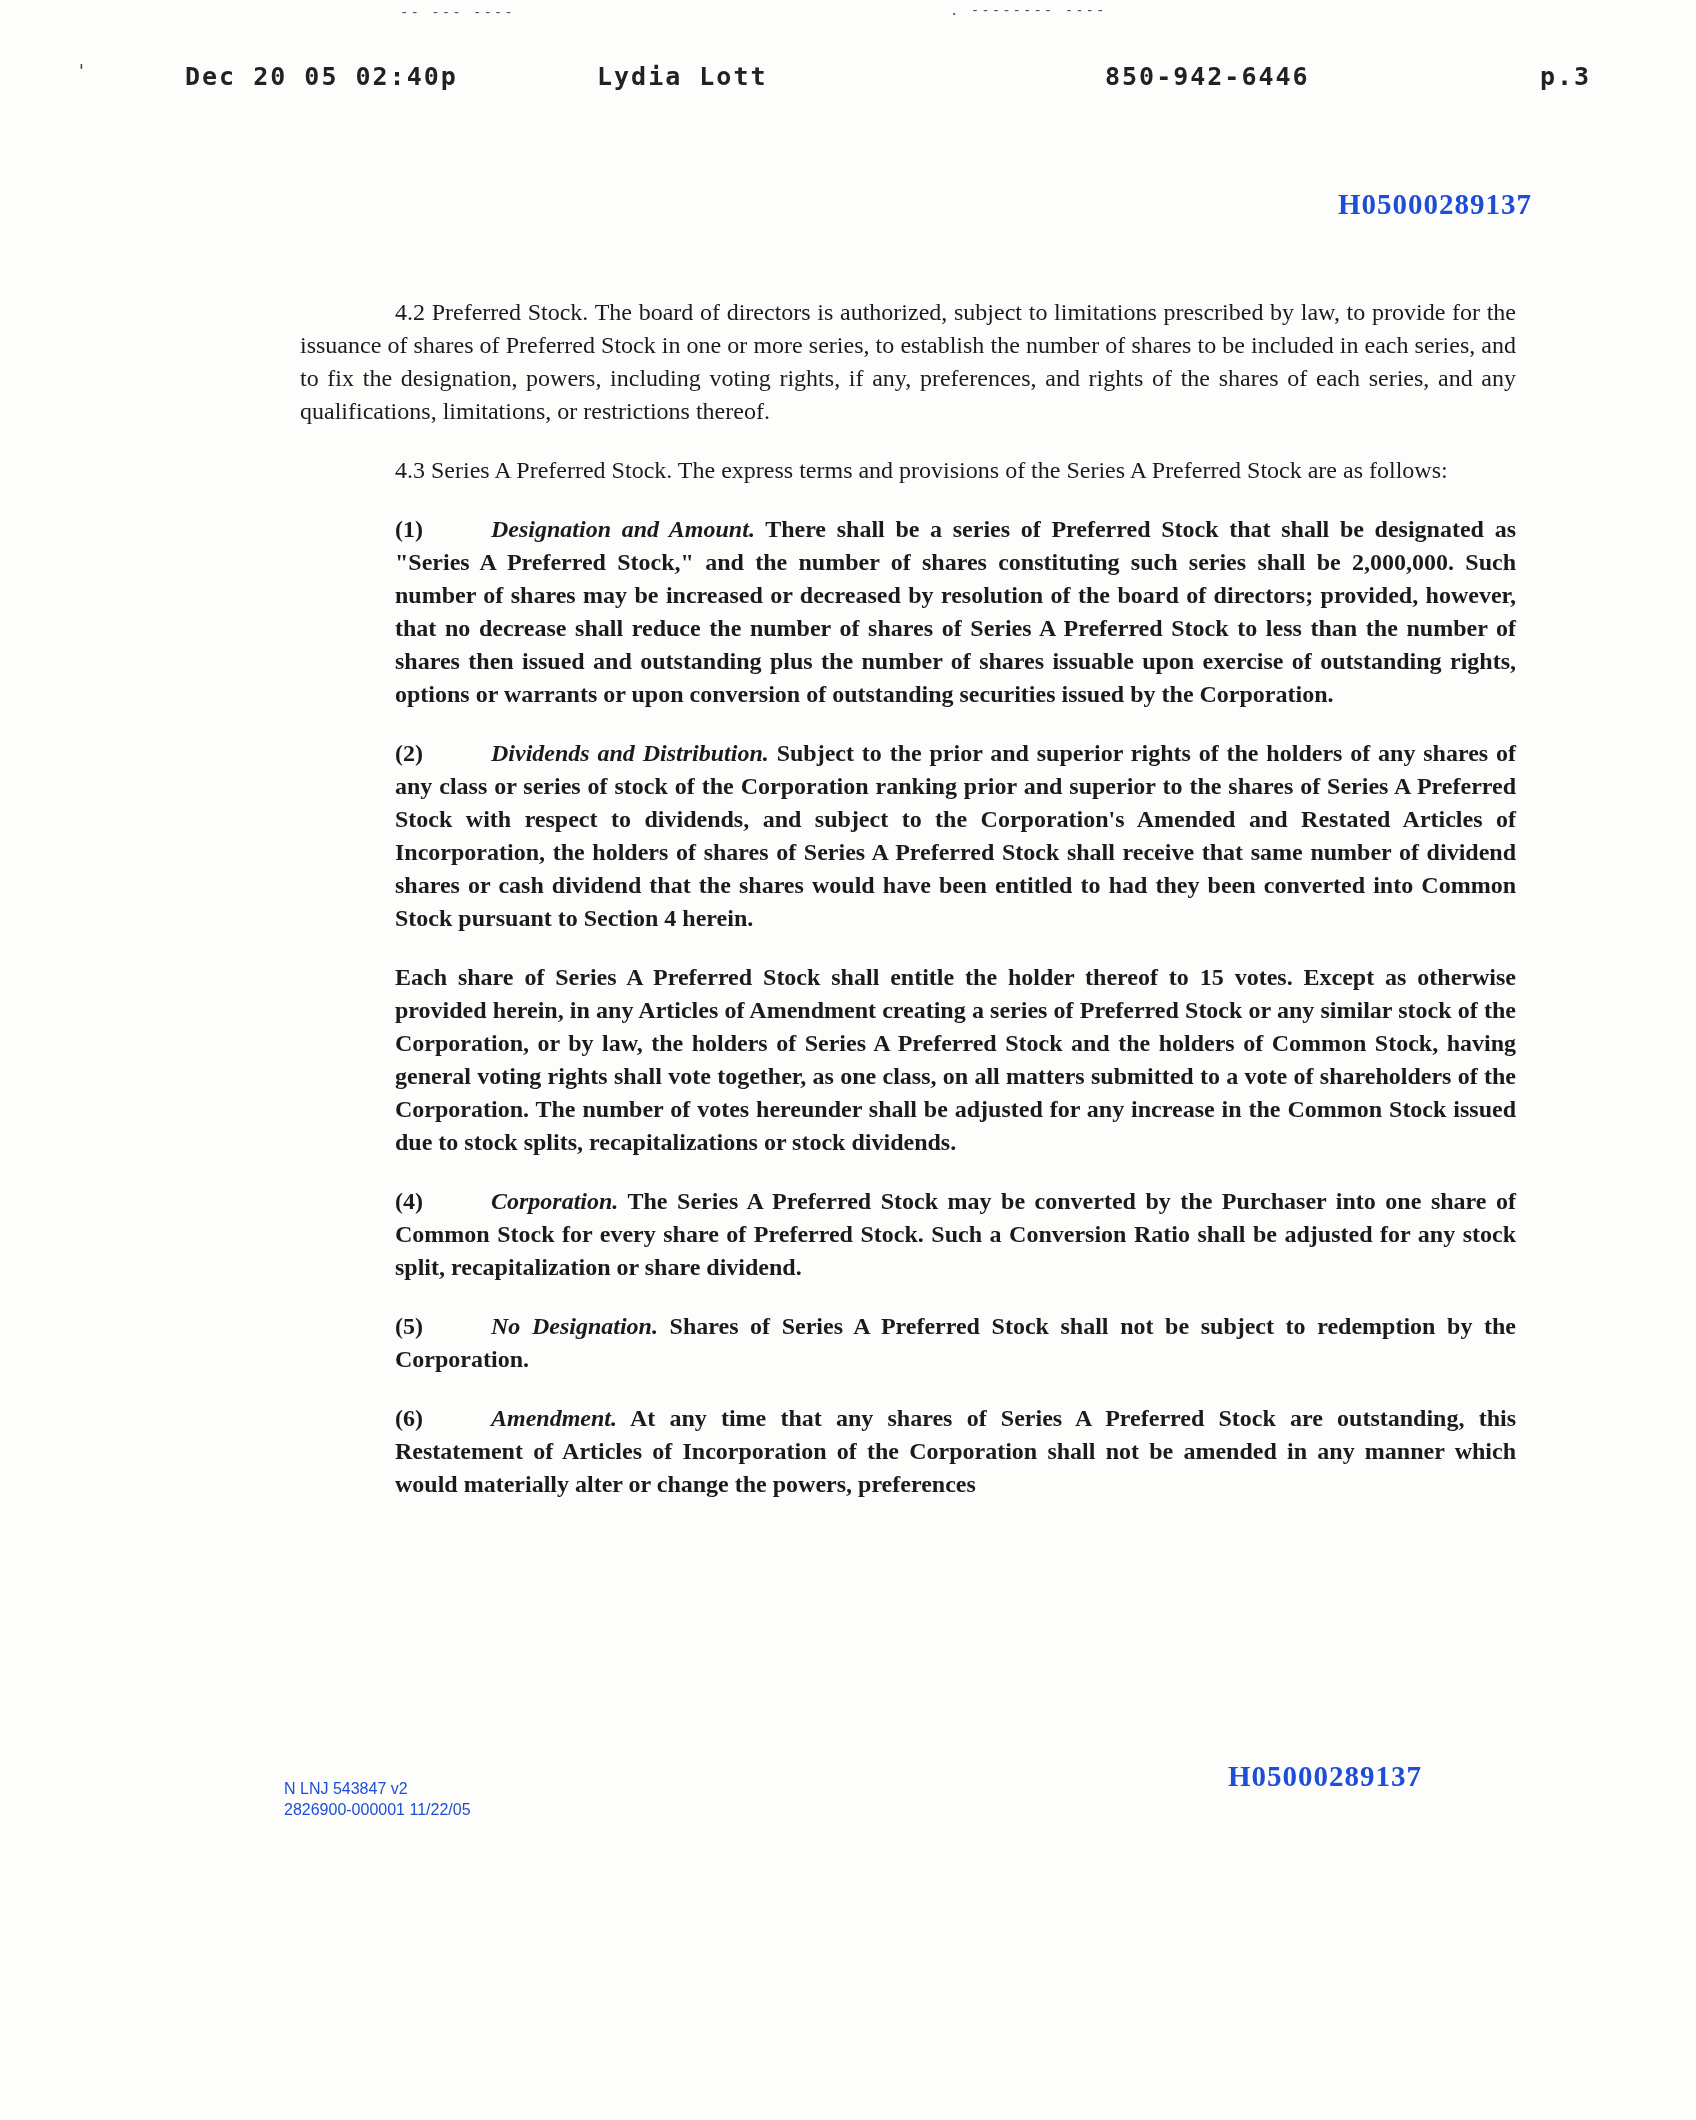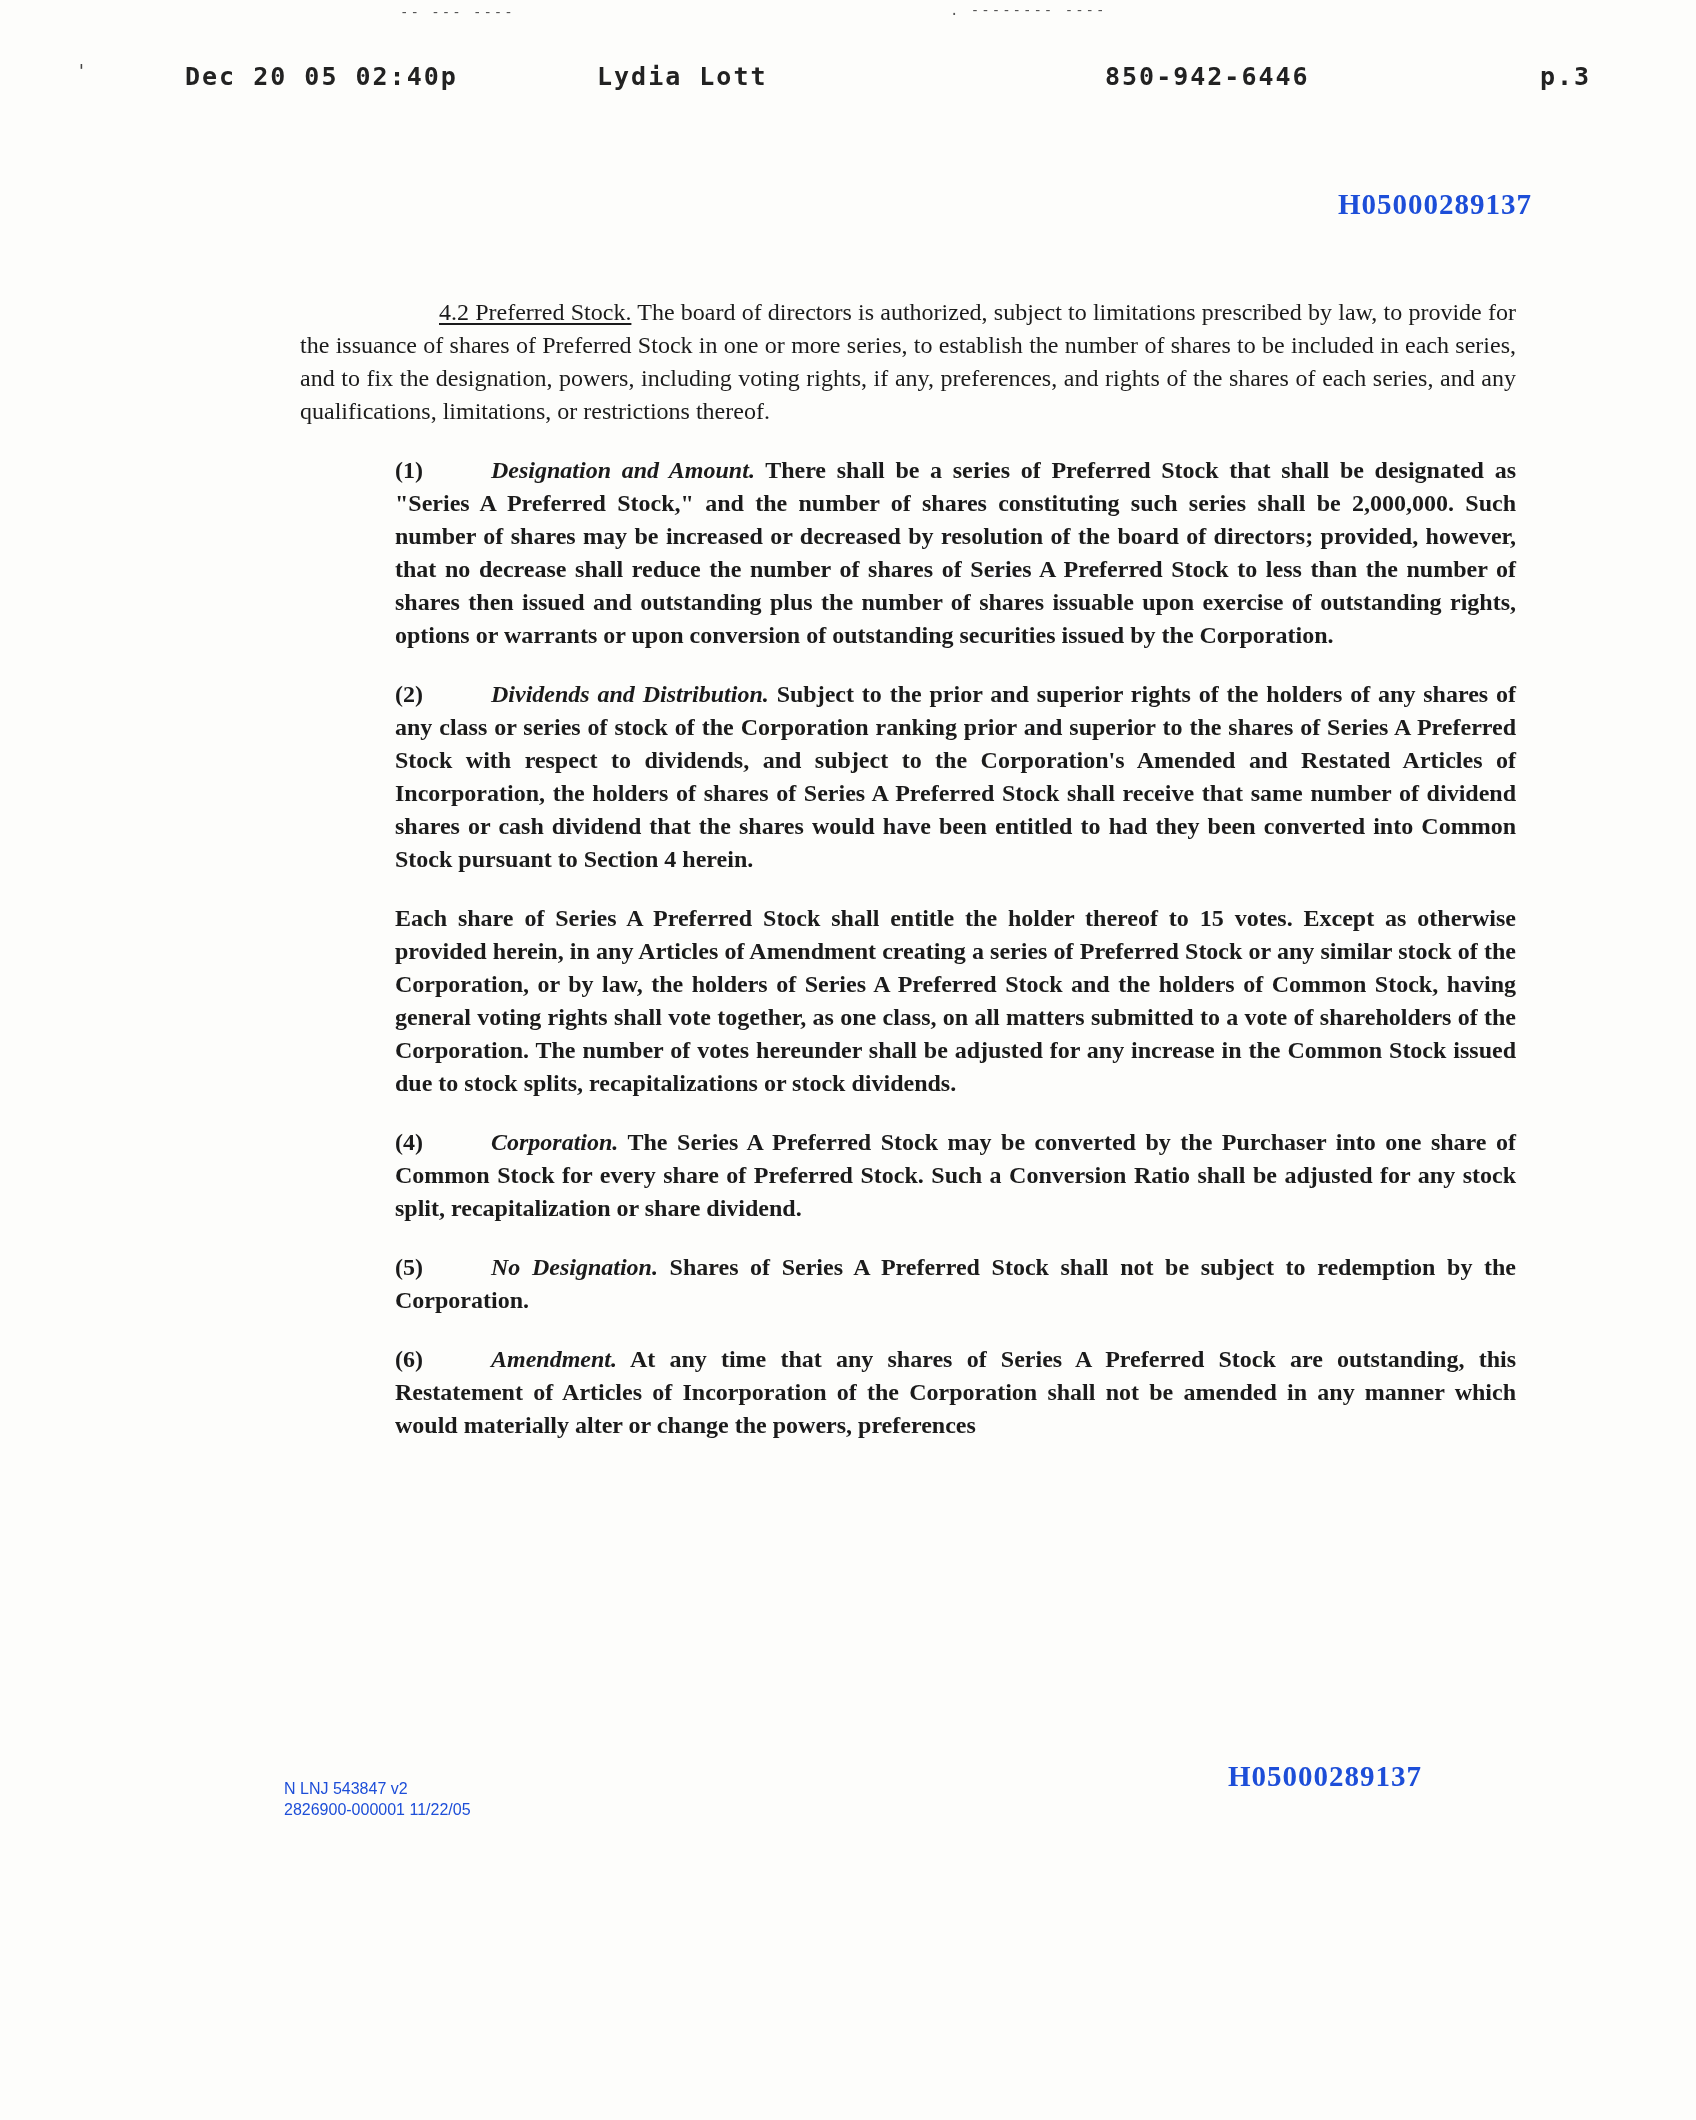--- a/index.html
+++ b/index.html
@@ -59,21 +59,21 @@
     position: absolute;
     left: 300px;
     top: 296px;
     width: 1216px;
     font-size: 24px;
     line-height: 33px;
     text-align: justify;
   }
   .para { margin-bottom: 26px; }
   .para.indent { text-indent: 95px; }
-  .heading-underline { text-decoration: underline; text-underline-offset: 3px; margin-left: 44px; }
+  .heading-underline { text-underline-offset: 3px; }
   .clause { padding-left: 95px; font-weight: bold; }
   .clause-num {
     display: inline-block;
     width: 96px;
     text-indent: 0;
   }
   .clause-title { font-style: italic; }
 
   
   .footer-ref {
@@ -105,20 +105,24 @@
   <div class="stamp top">H05000289137</div>
   <div class="stamp bottom">H05000289137</div>
 
   <div class="doc-body">
 
     <p class="para indent">
       <span class="heading-underline">4.2  Preferred Stock.</span>
       <span>The board of directors is authorized, subject to limitations prescribed by law, to provide for the issuance of shares of Preferred Stock in one or more series, to establish the number of shares to be included in each series, and to fix the designation, powers, including voting rights, if any, preferences, and rights of the shares of each series, and any qualifications, limitations, or restrictions thereof.</span>
     </p>
 
+    <p class="para indent">
+      <span class="heading-underline">4.3 Series A Preferred Stock.</span>
+      <span>The express terms and provisions of the Series A Preferred Stock are as follows:</span>
+    </p>
 
     <p class="para clause">
       <span class="clause-num">(1)</span><span class="clause-title">Designation and Amount.</span>
       <span>There shall be a series of Preferred Stock that shall be designated as "Series A Preferred Stock," and the number of shares constituting such series shall be 2,000,000.  Such number of shares may be increased or decreased by resolution of the board of directors; provided, however, that no decrease shall reduce the number of shares of Series A Preferred Stock to less than the number of shares then issued and outstanding plus the number of shares issuable upon exercise of outstanding rights, options or warrants or upon conversion of outstanding securities issued by the Corporation.</span>
     </p>
 
     <p class="para clause">
       <span class="clause-num">(2)</span><span class="clause-title">Dividends and Distribution.</span>
       <span>Subject to the prior and superior rights of the holders of any shares of any class or series of stock of the Corporation ranking prior and superior to the shares of Series A Preferred Stock with respect to dividends, and subject to the Corporation's Amended and Restated Articles of Incorporation, the holders of shares of Series A Preferred Stock shall receive that same number of dividend shares or cash dividend that the shares would have been entitled to had they been converted into Common Stock pursuant to Section 4 herein.</span>
     </p>

